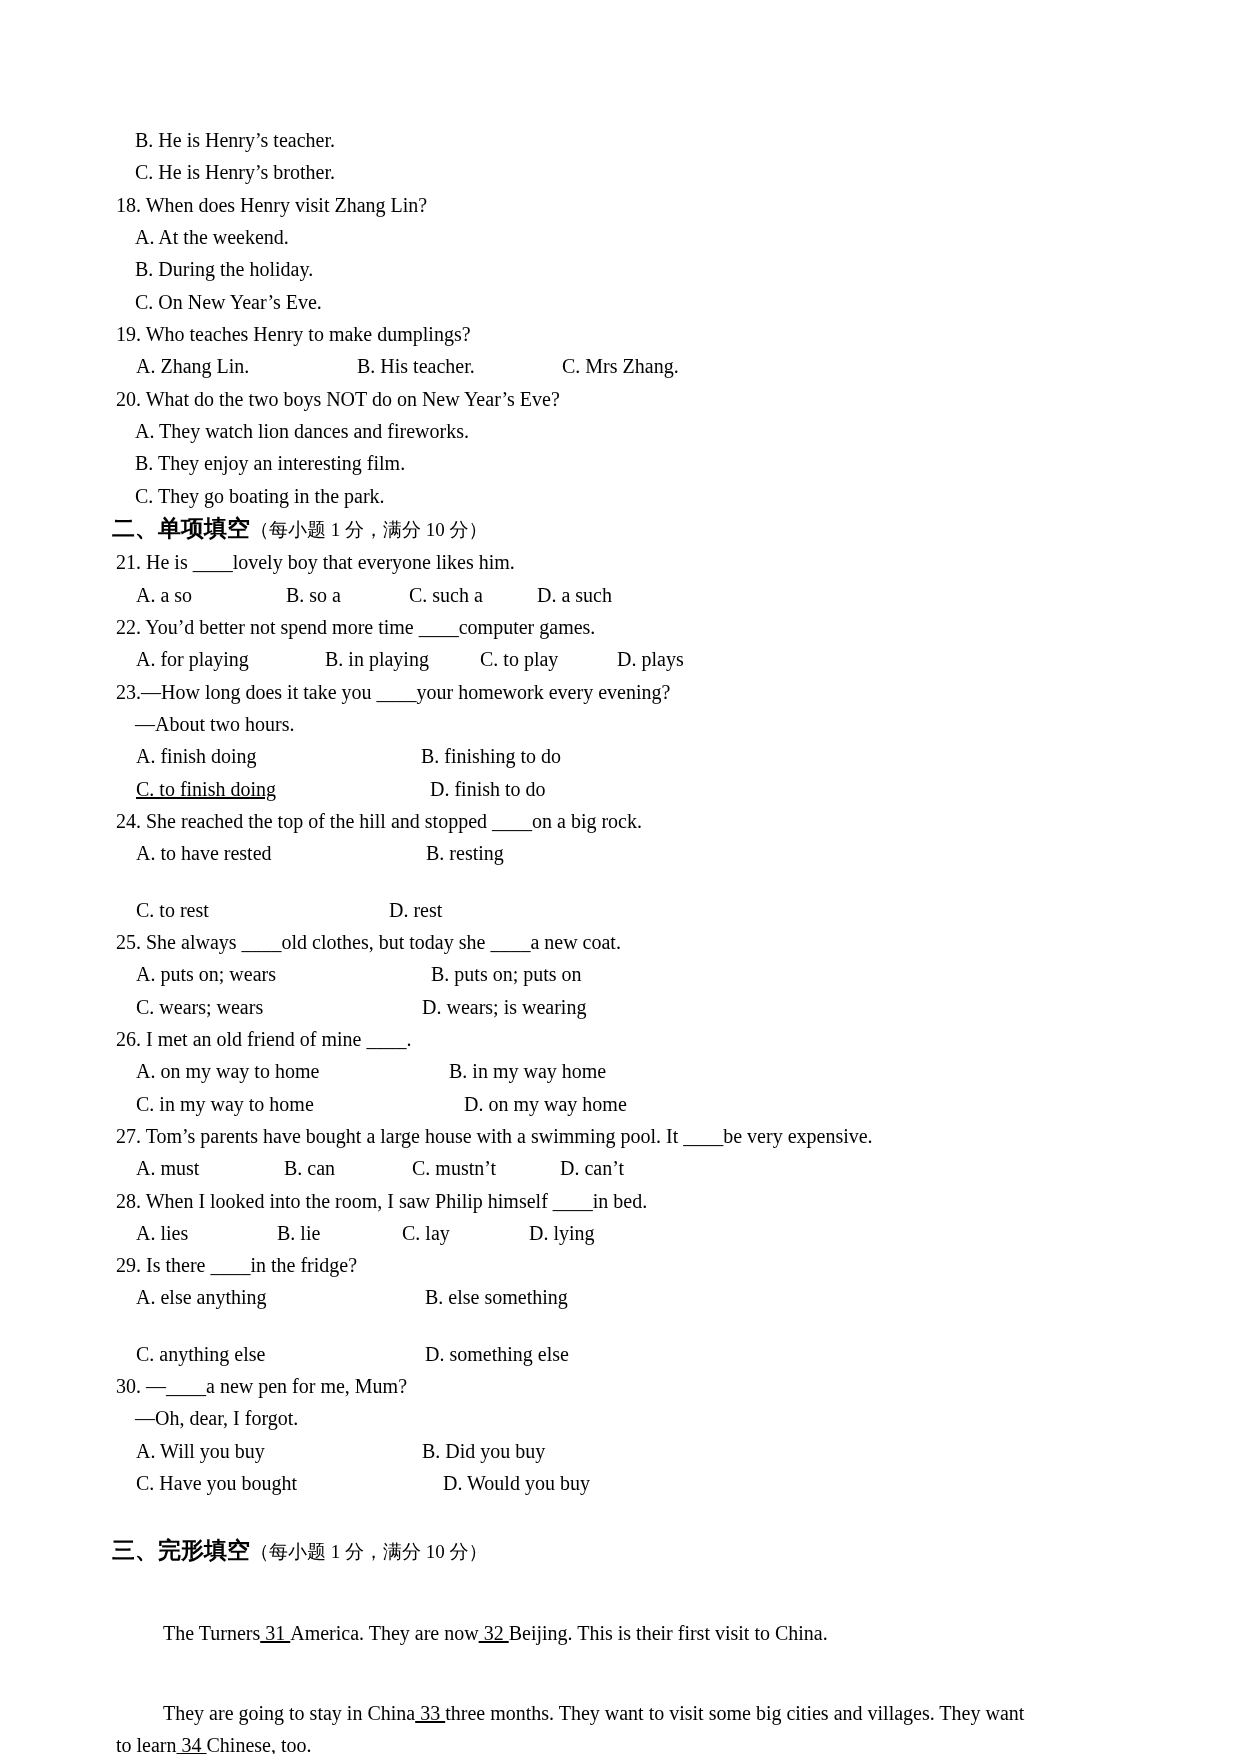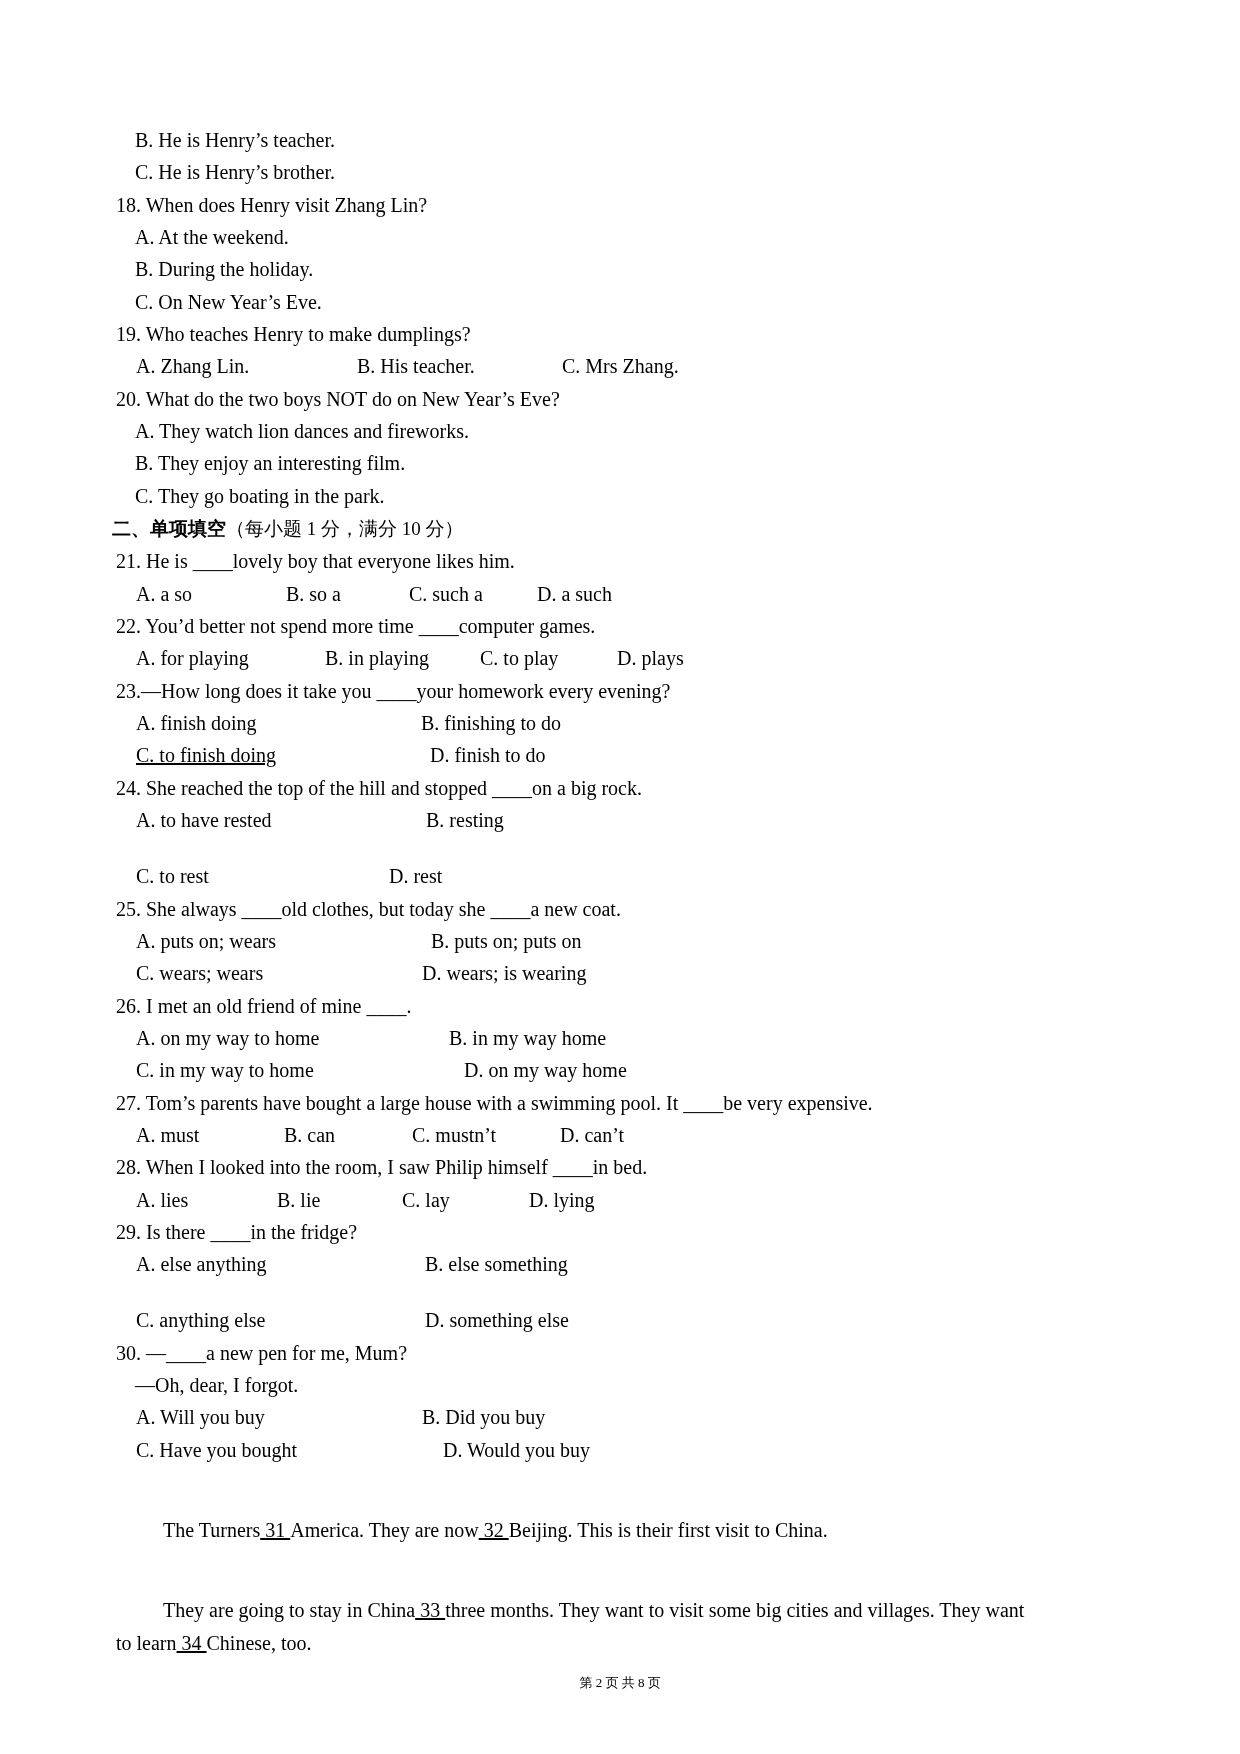--- a/index.html
+++ b/index.html
@@ -14,21 +14,21 @@
   }
   .content{padding-top:124px;}
   .ln{line-height:32.33px;white-space:nowrap;}
   .k-q{padding-left:116px;}
   .k-opt{padding-left:135px;}
   .k-optrow{padding-left:136px;}
   .k-optrow .oi{display:inline-block;}
   .k-sec{padding-left:112px;}
   .k-sec .b{
     font-weight:700;
-    font-size:19px;
+    font-size:23px;
     font-family:"DejaVu Sans","Liberation Sans",sans-serif;
   }
   .k-sec .n{font-size:19px;}
   .k-sec.spaced{margin-top:35px;}
   .k-para{padding-left:116px;}
   .k-para.indent{padding-left:163px;margin-top:48px;}
   .u{text-decoration:underline;}
   .footer{
     margin-top:8px;
     width:1240px;
@@ -53,20 +53,21 @@
       <div class="ln k-q">20. What do the two boys NOT do on New Year’s Eve?</div>
       <div class="ln k-opt">A. They watch lion dances and fireworks.</div>
       <div class="ln k-opt">B. They enjoy an interesting film.</div>
       <div class="ln k-opt">C. They go boating in the park.</div>
       <div class="ln k-sec"><span class="b">二、单项填空</span><span class="n">（每小题 1 分，满分 10 分）</span></div>
       <div class="ln k-q">21. He is ____lovely boy that everyone likes him.</div>
       <div class="ln k-optrow"><span class="oi" style="min-width: 150px;">A. a so</span><span class="oi" style="min-width: 123px;">B. so a</span><span class="oi" style="min-width: 128px;">C. such a</span><span class="oi">D. a such</span></div>
       <div class="ln k-q">22. You’d better not spend more time ____computer games.</div>
       <div class="ln k-optrow"><span class="oi" style="min-width: 189px;">A. for playing</span><span class="oi" style="min-width: 155px;">B. in playing</span><span class="oi" style="min-width: 137px;">C. to play</span><span class="oi">D. plays</span></div>
       <div class="ln k-q">23.—How long does it take you ____your homework every evening?</div>
+      <div class="ln k-opt">—About two hours.</div>
       <div class="ln k-optrow"><span class="oi" style="min-width: 285px;">A. finish doing</span><span class="oi">B. finishing to do</span></div>
       <div class="ln k-optrow"><span class="oi" style="min-width: 294px; text-decoration: underline;">C. to finish doing</span><span class="oi">D. finish to do</span></div>
       <div class="ln k-q">24. She reached the top of the hill and stopped ____on a big rock.</div>
       <div class="ln k-optrow"><span class="oi" style="min-width: 290px;">A. to have rested</span><span class="oi">B. resting</span></div>
       <div class="ln k-optrow"><span class="oi" style="min-width: 253px; margin-top: 24px;">C. to rest</span><span class="oi">D. rest</span></div>
       <div class="ln k-q">25. She always ____old clothes, but today she ____a new coat.</div>
       <div class="ln k-optrow"><span class="oi" style="min-width: 295px;">A. puts on; wears</span><span class="oi">B. puts on; puts on</span></div>
       <div class="ln k-optrow"><span class="oi" style="min-width: 286px;">C. wears; wears</span><span class="oi">D. wears; is wearing</span></div>
       <div class="ln k-q">26. I met an old friend of mine ____.</div>
       <div class="ln k-optrow"><span class="oi" style="min-width: 313px;">A. on my way to home</span><span class="oi">B. in my way home</span></div>
@@ -75,18 +76,19 @@
       <div class="ln k-optrow"><span class="oi" style="min-width: 148px;">A. must</span><span class="oi" style="min-width: 128px;">B. can</span><span class="oi" style="min-width: 148px;">C. mustn’t</span><span class="oi">D. can’t</span></div>
       <div class="ln k-q">28. When I looked into the room, I saw Philip himself ____in bed.</div>
       <div class="ln k-optrow"><span class="oi" style="min-width: 141px;">A. lies</span><span class="oi" style="min-width: 125px;">B. lie</span><span class="oi" style="min-width: 127px;">C. lay</span><span class="oi">D. lying</span></div>
       <div class="ln k-q">29. Is there ____in the fridge?</div>
       <div class="ln k-optrow"><span class="oi" style="min-width: 289px;">A. else anything</span><span class="oi">B. else something</span></div>
       <div class="ln k-optrow"><span class="oi" style="min-width: 289px; margin-top: 24px;">C. anything else</span><span class="oi">D. something else</span></div>
       <div class="ln k-q">30. —____a new pen for me, Mum?</div>
       <div class="ln k-opt">—Oh, dear, I forgot.</div>
       <div class="ln k-optrow"><span class="oi" style="min-width: 286px;">A. Will you buy</span><span class="oi">B. Did you buy</span></div>
       <div class="ln k-optrow"><span class="oi" style="min-width: 307px;">C. Have you bought</span><span class="oi">D. Would you buy</span></div>
+      <div class="ln k-sec spaced"><span class="b">三、完形填空</span><span class="n">（每小题 1 分，满分 10 分）</span></div>
       <div class="ln k-para indent"><span>The Turners</span><span class="u">&nbsp;31&nbsp;</span><span>America. They are now</span><span class="u">&nbsp;32&nbsp;</span><span>Beijing. This is their first visit to China.</span></div>
       <div class="ln k-para indent"><span>They are going to stay in China</span><span class="u">&nbsp;33&nbsp;</span><span>three months. They want to visit some big cities and villages. They want</span></div>
       <div class="ln k-para"><span>to learn</span><span class="u">&nbsp;34&nbsp;</span><span>Chinese, too.</span></div>
     </div>
   <div class="footer">第 2 页 共 8 页</div>
 </div>
 
 </body></html>

